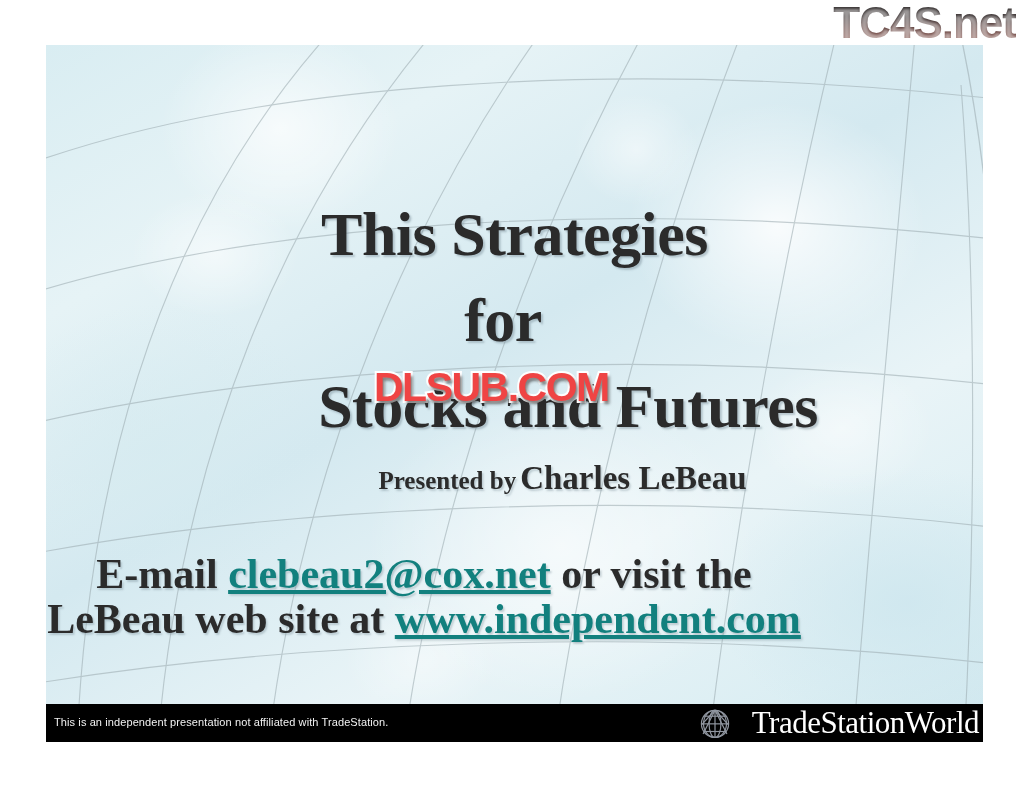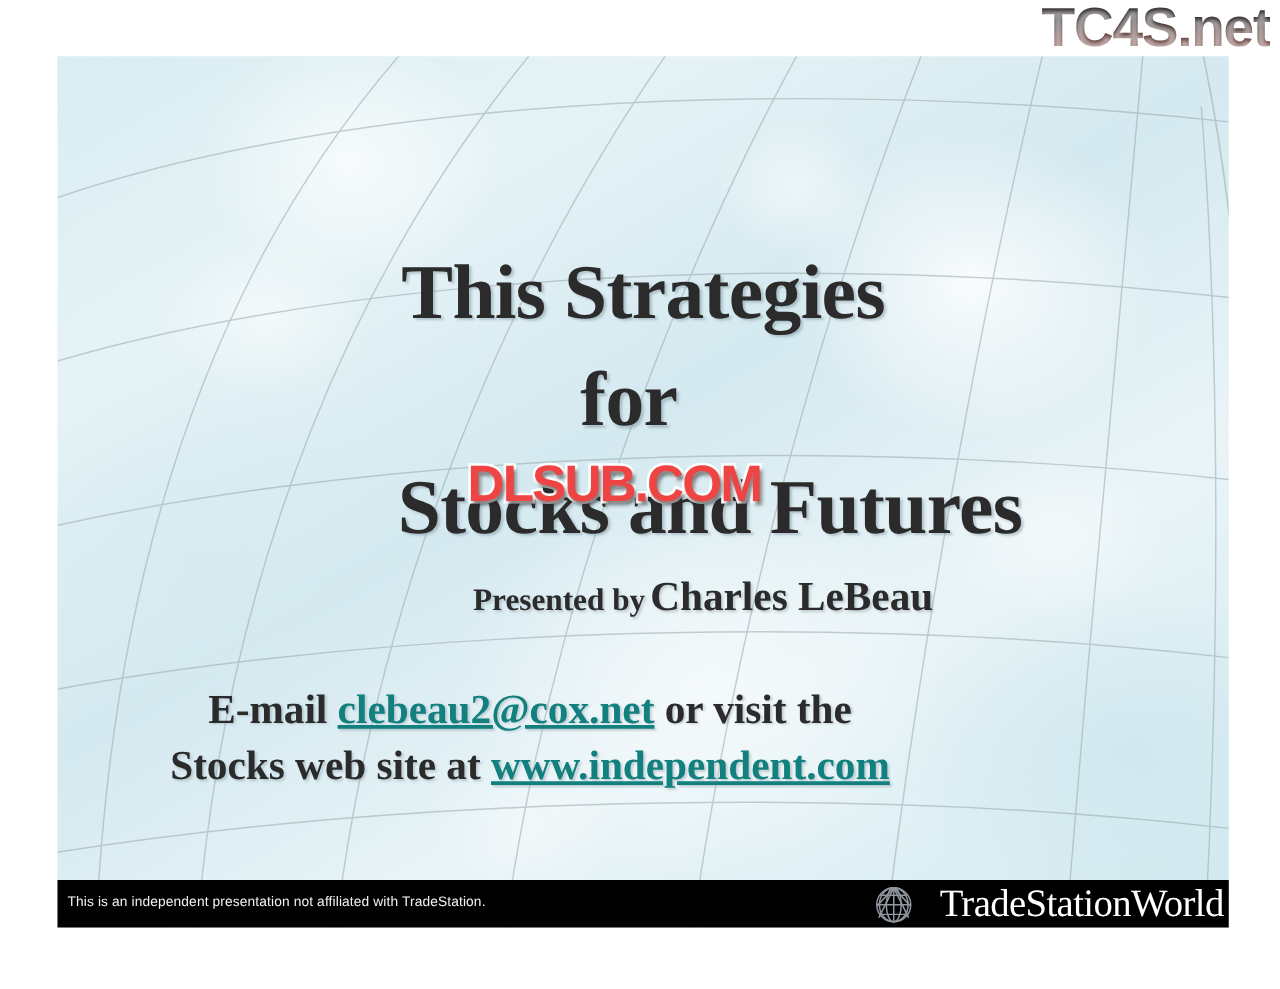--- a/index.html
+++ b/index.html
@@ -86,21 +86,21 @@
   .presenter .big {
     font-size: 33px;
     font-weight: bold;
   }
 
   .contact {
     position: absolute;
     left: 0;
     width: 756px;
     color: #2b2b2b;
-    font-size: 33px;
+    font-size: 42px;
     font-weight: bold;
     white-space: nowrap;
     text-shadow: 1.5px 1.5px 2px rgba(120,140,150,0.4);
   }
   .contact-1 { top: 505px; }
   .contact-2 { top: 550px; }
   .link {
     color: #12807e;
     text-decoration: underline;
     text-underline-offset: 2px;
@@ -229,21 +229,21 @@
       <div class="presenter">
         <span class="small">Presented by</span>
         <span class="big">Charles LeBeau</span>
       </div>
 
       <div class="contact contact-1">
         <span>E-mail </span><span class="link">clebeau2@cox.net</span><span>  or visit the</span>
       </div>
 
       <div class="contact contact-2">
-        <span>Stocks web site at </span><span class="link">www.independent.com</span>
+        <span>LeBeau web site at </span><span class="link">www.independent.com</span>
       </div>
     </div>
   </div>
 
   <div class="footer-bar">
     <div class="disclaimer">This is an independent presentation not affiliated with TradeStation.</div>
     <div class="tsw-logo">
       <svg class="tsw-globe" viewBox="0 0 40 40" aria-hidden="true">
         <g fill="none" stroke="#9096a0" stroke-width="1.4">
           <circle cx="20" cy="21" r="16"></circle>

